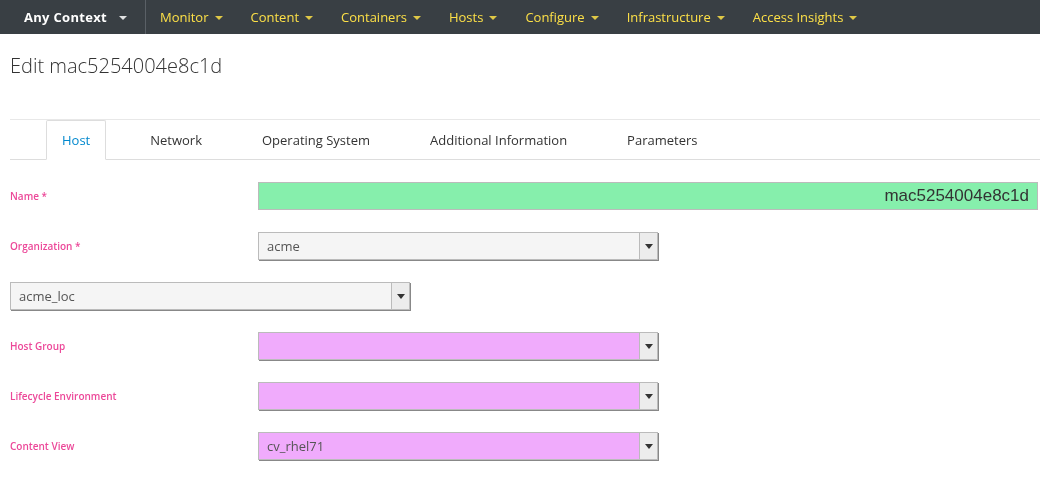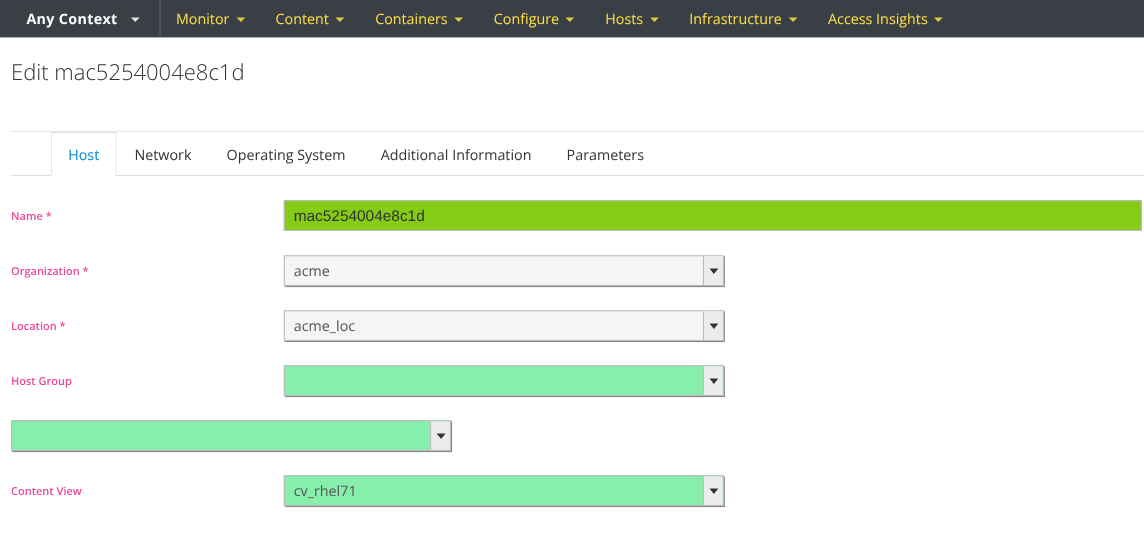--- a/index.html
+++ b/index.html
@@ -66,20 +66,21 @@
   .panel-wrap {
     margin: 40px 0 0 10px;
     border-top: 1px solid #e8e8e8;
   }
 
   
   .tabs {
     display: flex;
     border-bottom: 1px solid #ddd;
     padding-left: 36px;
+    gap: 28px;
   }
   .tab {
     padding: 10px 15px;
     color: #333;
     cursor: pointer;
     margin-bottom: -1px;
     border: 1px solid transparent;
     border-bottom: none;
   }
   .tab.active {
@@ -110,39 +111,40 @@
   }
   .form-control {
     position: relative;
     display: flex;
     align-items: stretch;
   }
   .text-input {
     height: 28px;
     border: 1px solid #bbb;
     padding: 0 8px;
-    font-size: 14px;
+    font-size: 17px;
     color: #333;
     width: 780px;
-    background: #84cc16;
+    background: #86efac;
+    text-align: right;
   }
   .select-box {
     position: relative;
     height: 28px;
     width: 400px;
     border: 1px solid #bbb;
     background: #f5f5f5;
     display: flex;
     align-items: center;
     padding: 0 28px 0 8px;
     font-size: 13px;
     color: #555;
   }
   .select-box.enabled {
-    background: #86efac;
+    background: #f0abfc;
     align-items: center;
   }
   .select-caret {
     position: absolute;
     right: 0;
     top: 0;
     width: 18px;
     height: 26px;
     background: #ececec;
     border-left: 1px solid #bbb;
@@ -176,25 +178,25 @@
     </div>
     <div class="menu-item">
       <span>Content</span>
       <span class="chevron-down"></span>
     </div>
     <div class="menu-item">
       <span>Containers</span>
       <span class="chevron-down"></span>
     </div>
     <div class="menu-item">
+      <span>Hosts</span>
+      <span class="chevron-down"></span>
+    </div>
+    <div class="menu-item">
       <span>Configure</span>
-      <span class="chevron-down"></span>
-    </div>
-    <div class="menu-item">
-      <span>Hosts</span>
       <span class="chevron-down"></span>
     </div>
     <div class="menu-item">
       <span>Infrastructure</span>
       <span class="chevron-down"></span>
     </div>
     <div class="menu-item">
       <span>Access Insights</span>
       <span class="chevron-down"></span>
     </div>
@@ -238,21 +240,20 @@
         <div class="select-box select-shadow">
           <span>acme</span>
           <div class="select-caret">
               <div class="tri"></div>
             </div>
         </div>
       </div>
     </div>
 
     <div class="form-row">
-      <div class="form-label">Location *</div>
       <div class="form-control">
         <div class="select-box select-shadow">
           <span>acme_loc</span>
           <div class="select-caret">
               <div class="tri"></div>
             </div>
         </div>
       </div>
     </div>
 
@@ -262,20 +263,21 @@
         <div class="select-box enabled select-shadow">
           <span></span>
           <div class="select-caret">
               <div class="tri"></div>
             </div>
         </div>
       </div>
     </div>
 
     <div class="form-row">
+      <div class="form-label">Lifecycle Environment</div>
       <div class="form-control">
         <div class="select-box enabled select-shadow">
           <span></span>
           <div class="select-caret">
               <div class="tri"></div>
             </div>
         </div>
       </div>
     </div>
 

